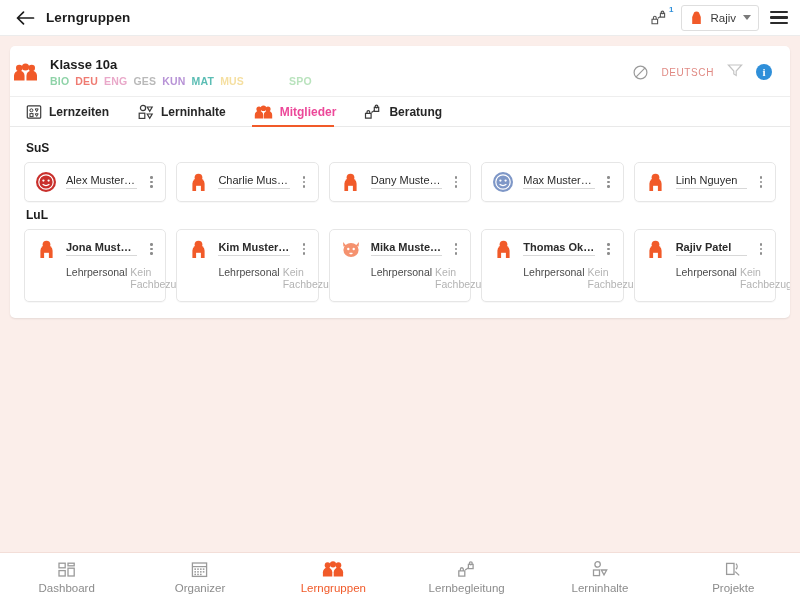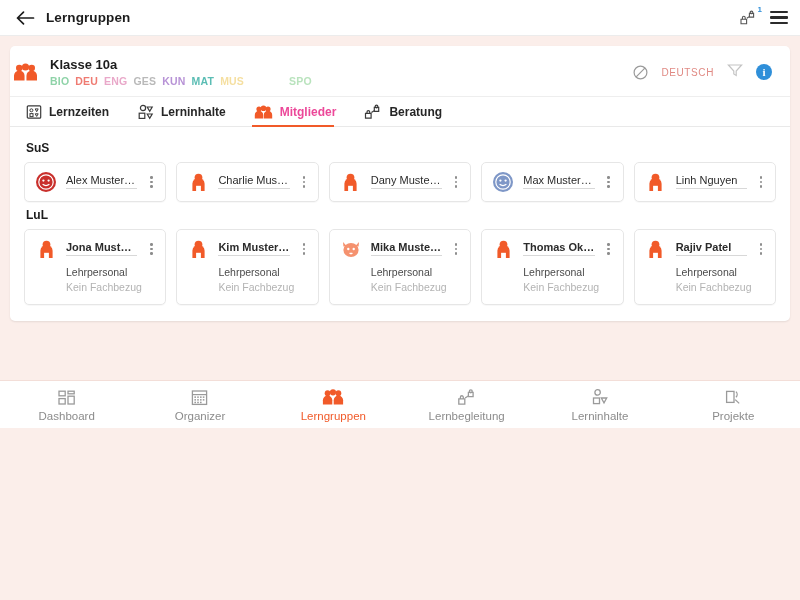--- a/index.html
+++ b/index.html
@@ -2,21 +2,21 @@
 <html><head>
 <meta charset="utf-8">
 <style>
   * { box-sizing: border-box; margin: 0; padding: 0; }
   html, body {
     width: 800px; height: 600px;
     font-family: "Liberation Sans", sans-serif;
     background: #fbeeea;
     overflow: hidden;
   }
-  .app { width: 800px; height: 428px; display: flex; flex-direction: column; position: relative; }
+  .app { width: 800px; height: 600px; display: flex; flex-direction: column; position: relative; }
 
   
   .topbar {
     height: 36px; background: #ffffff; flex: 0 0 36px;
     display: flex; align-items: center; padding: 0 10px;
     border-bottom: 1px solid #ececec;
   }
   .back-btn { display:flex; align-items:center; gap:11px; cursor:pointer; padding-left:6px; }
   .back-arrow { width: 19px; height: 16px; position: relative; }
   .back-arrow svg { display:block; }
@@ -86,21 +86,21 @@
   .mrow { display:flex; align-items:flex-start; gap:9px; }
   .avatar { width:22px;height:22px;flex:0 0 22px;display:flex;align-items:center;justify-content:center;}
   .mname {
     font-size:11px; color:#2b2b2b; border-bottom:1px solid #d8d8d8;
     padding-bottom:2px; white-space:nowrap; overflow:hidden; text-overflow:ellipsis;
     flex:1 1 auto; min-width:0; margin-top:3px;
   }
   .mcard.tall .mname { font-weight:bold; }
   .kebab { flex:0 0 10px; display:flex; flex-direction:column; gap:2px; align-items:center; cursor:pointer; margin-top:5px;}
   .kebab i { width:2.5px;height:2.5px;border-radius:50%;background:#8d8d8d;display:block;}
-  .mmeta { margin-left:31px; display:flex; flex-direction:column; gap:3px; margin-top:6px;}
+  .mmeta { margin-left:31px; display:flex; flex-direction:row; gap:3px; margin-top:6px;}
   .mrole { font-size:10.5px; color:#4a4a4a; }
   .msub { font-size:10.5px; color:#b3b3b3; }
 
   
   .botnav {
     position:absolute; left:0; right:0; bottom:0; height:48px; background:#fff;
     border-top:1px solid #f3ded8; display:flex; align-items:center;
   }
   .navitem { flex:1 1 0; display:flex; flex-direction:column; align-items:center; gap:4px; cursor:pointer; }
   .navitem .nlabel { font-size:11.5px; color:#8c8c8c; }
@@ -124,20 +124,29 @@
     <div class="topbar-right">
       <div class="notif">
         <svg width="18" height="16" viewBox="0 0 18 16">
           <path d="M2 9.2 h5.6 v4.6 H2 z" fill="none" stroke="#555" stroke-width="1.1"></path>
           <path d="M3.4 9.2 v-1.5 a1.4 1.4 0 0 1 2.8 0 v1.5" fill="none" stroke="#555" stroke-width="1.1"></path>
           <path d="M10.4 3.2 h4.2 v3.9 h-4.2 z" fill="none" stroke="#555" stroke-width="1.1"></path>
           <circle cx="12.5" cy="2.4" r="1.3" fill="none" stroke="#555" stroke-width="1.1"></circle>
           <path d="M7.9 8.3 L10.2 6.6" stroke="#555" stroke-width="1.1" fill="none"></path>
         </svg>
         <span class="notif-badge">1</span>
+      </div>
+      <div class="user-chip">
+        <svg width="13" height="15" viewBox="0 0 13 15">
+          <path d="M2.2 14 V7.6 a4.3 4.3 0 0 1 8.6 0 V14 z" fill="#f15a29"></path>
+          <circle cx="6.5" cy="4.4" r="3" fill="#f15a29"></circle>
+          <rect x="4.6" y="9.4" width="3.8" height="4.8" fill="#fff" opacity=".0"></rect>
+        </svg>
+        <span class="uname">Rajiv</span>
+        <span class="caret"></span>
       </div>
       <div class="burger">
         <span></span>
         <span></span>
         <span></span>
       </div>
     </div>
   </div>
 
   <div class="page">

